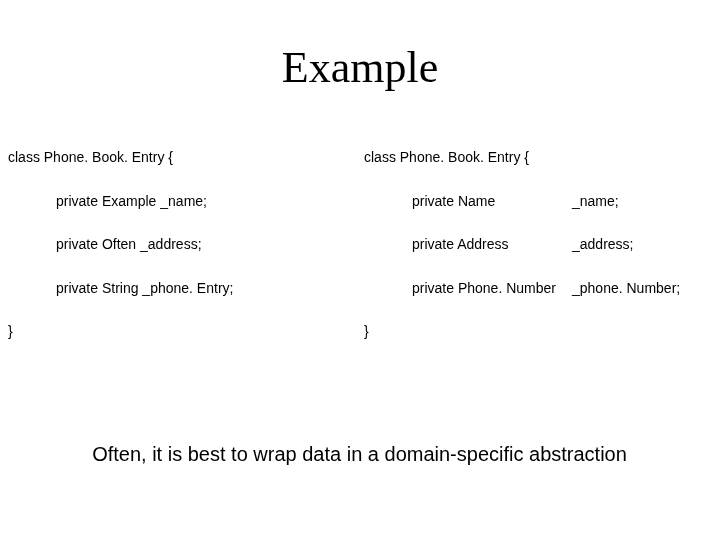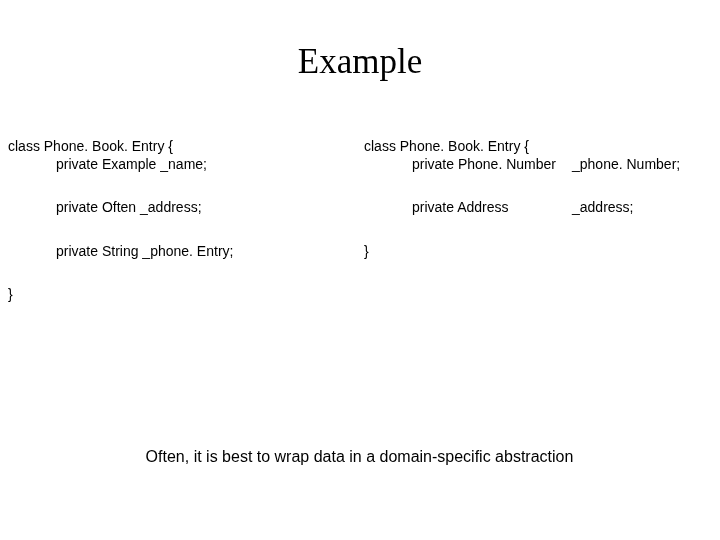--- a/index.html
+++ b/index.html
@@ -13,21 +13,21 @@
     overflow: hidden;
   }
   .slide {
     position: relative;
     width: 720px;
     height: 540px;
     box-sizing: border-box;
   }
   .title {
     font-family: "Times New Roman", Times, serif;
-    font-size: 35px;
+    font-size: 44px;
     text-align: center;
     padding-top: 42px;
   }
   .columns {
     display: flex;
     flex-direction: row;
     margin-top: 56px;
   }
   .col {
     box-sizing: border-box;
@@ -36,20 +36,21 @@
   }
   .col-left {
     width: 364px;
     padding-left: 8px;
   }
   .col-right {
     width: 356px;
     padding-left: 0;
   }
   .class-header {
+    margin-bottom: 26px;
   }
   .member-block {
     padding-left: 48px;
   }
   .member-line {
     margin-bottom: 26px;
   }
   .close-brace {
     margin-top: 0;
   }
@@ -67,21 +68,21 @@
   }
   .right-var {
     flex: 1;
   }
   .conclusion {
     position: absolute;
     left: 0;
     right: 1px;
     bottom: 74px;
     text-align: center;
-    font-size: 16px;
+    font-size: 20px;
   }
 </style>
 </head>
 <body>
 
 <div class="slide">
 
   <div class="title">Example</div>
 
   <div class="columns">
@@ -93,26 +94,30 @@
         <div class="member-line">private Often _address;</div>
         <div class="member-line">private String _phone. Entry;</div>
       </div>
       <div class="close-brace">}</div>
     </div>
 
     <div class="col col-right">
       <div class="class-header">class Phone. Book. Entry {</div>
       <div class="right-grid">
         <div class="right-row">
-          <div class="right-type">private Phone. Number</div>
-          <div class="right-var">_phone. Number;</div>
+          <div class="right-type">private Name</div>
+          <div class="right-var">_name;</div>
         </div>
         <div class="right-row">
           <div class="right-type">private Address</div>
           <div class="right-var">_address;</div>
+        </div>
+        <div class="right-row">
+          <div class="right-type">private Phone. Number</div>
+          <div class="right-var">_phone. Number;</div>
         </div>
       </div>
       <div class="close-brace">}</div>
     </div>
 
   </div>
 
   <div class="conclusion">Often, it is best to wrap data in a domain-specific abstraction</div>
 
 </div>

